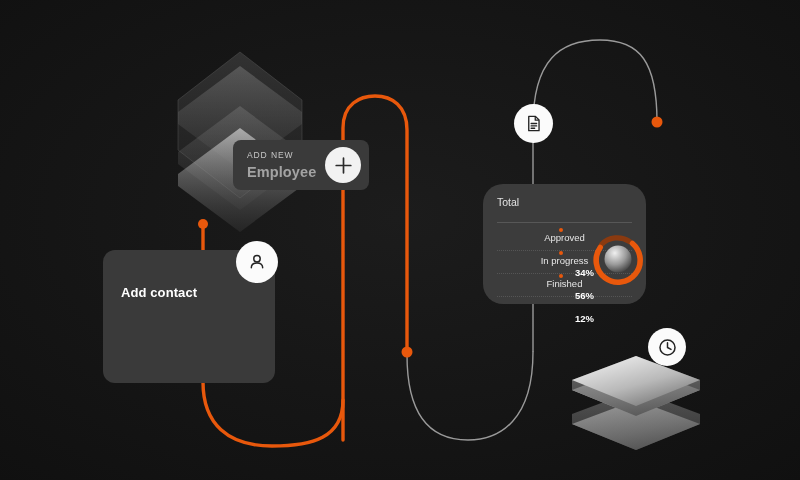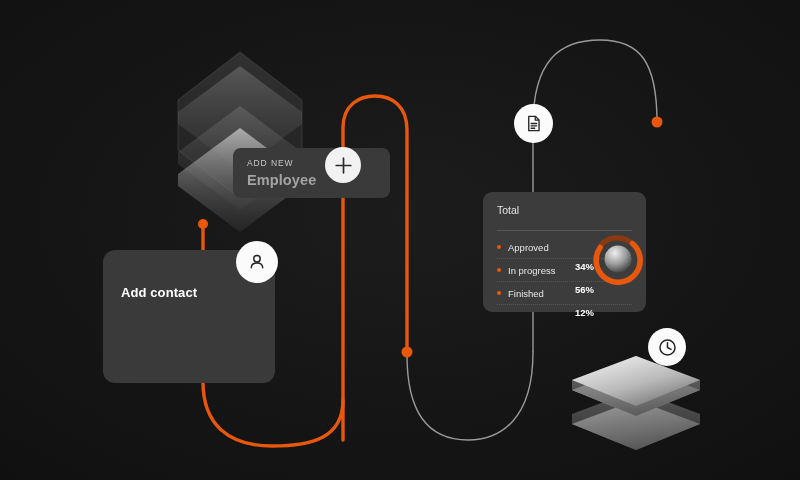--- a/index.html
+++ b/index.html
@@ -29,22 +29,22 @@
   
   .card {
     position: absolute;
     background: #3a3a3a;
     border-radius: 10px;
     z-index: 4;
   }
 
   #add-new-card {
     left: 233px;
-    top: 148px;
-    width: 157px;
+    top: 140px;
+    width: 136px;
     height: 50px;
     border-radius: 8px;
     padding: 0;
   }
   #add-new-card .eyebrow {
     position: absolute;
     left: 14px;
     top: 10px;
     font-size: 8.5px;
     letter-spacing: 0.9px;
@@ -111,24 +111,24 @@
     background: #fbfbfb;
     z-index: 6;
     display: flex;
     align-items: center;
     justify-content: center;
   }
 
   
   #total-card {
     left: 483px;
-    top: 192px;
+    top: 184px;
     width: 163px;
     height: 120px;
-    border-radius: 9px;
+    border-radius: 20px;
     background: #3c3c3c;
   }
   #total-card .card-title {
     position: absolute;
     left: 14px;
     top: 12px;
     font-size: 10.5px;
     color: #e2e2e2;
   }
   #total-card .rule {
@@ -144,20 +144,21 @@
     left: 0; right: 0;
     top: 44px;
   }
   .legend-row {
     position: relative;
     height: 22px;
     margin: 0 14px;
     display: flex;
     align-items: center;
     border-bottom: 1px dotted rgba(255,255,255,0.13);
+    flex-direction: column;
   }
   .legend-row:last-child { border-bottom: 1px dotted rgba(255,255,255,0.13); }
   .legend-dot {
     width: 4px;
     height: 4px;
     border-radius: 50%;
     background: #e8580c;
     margin-right: 7px;
     flex: none;
   }

